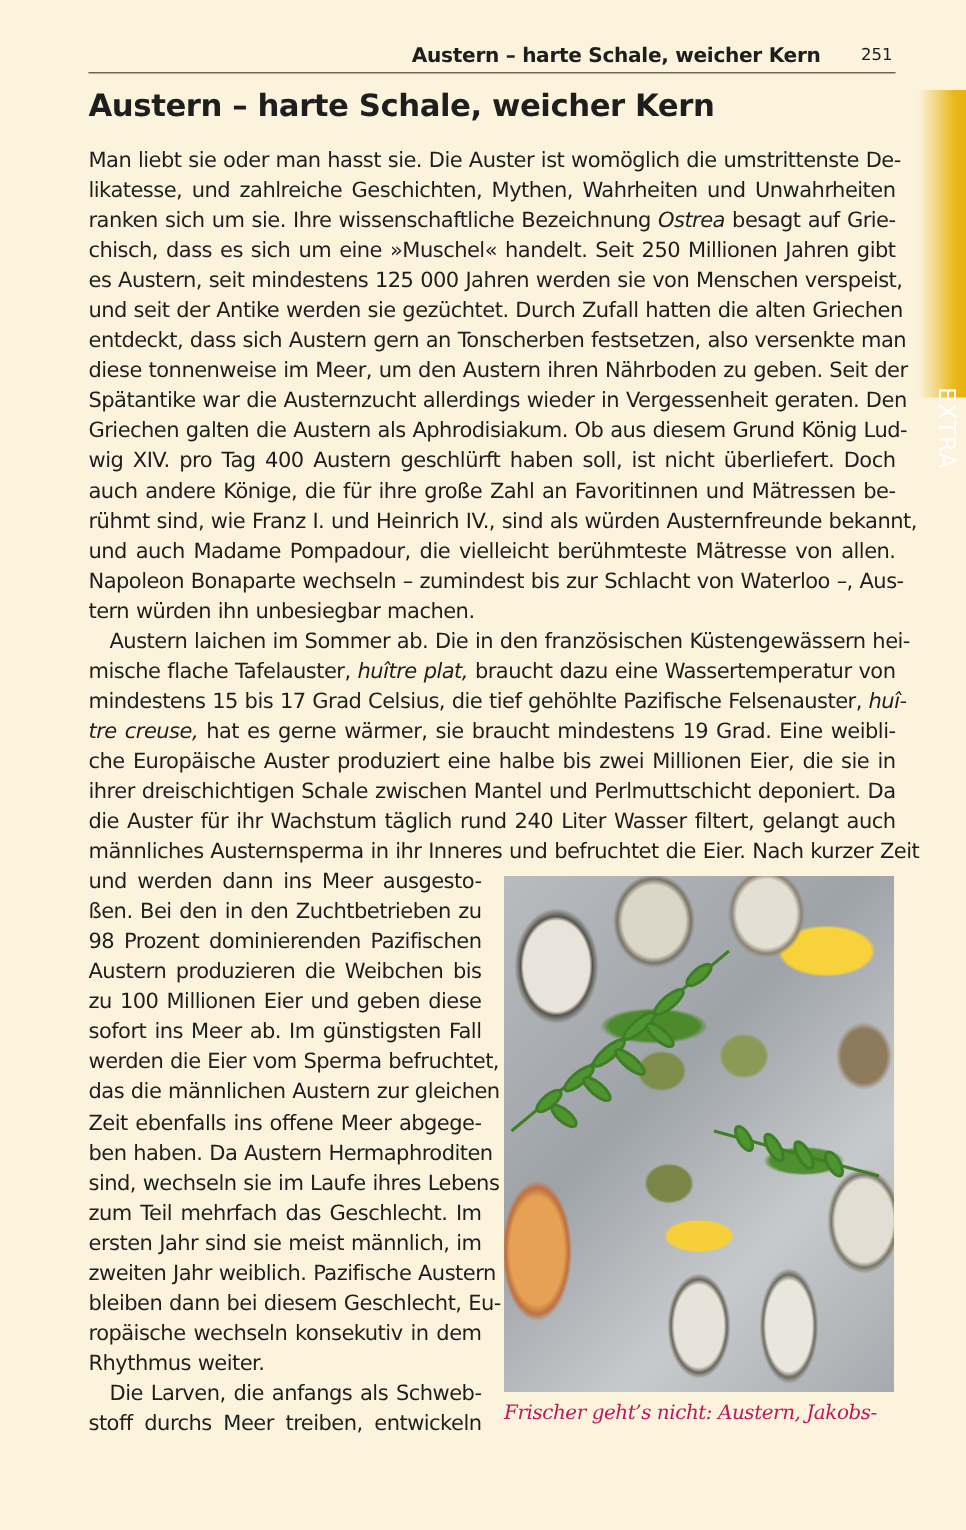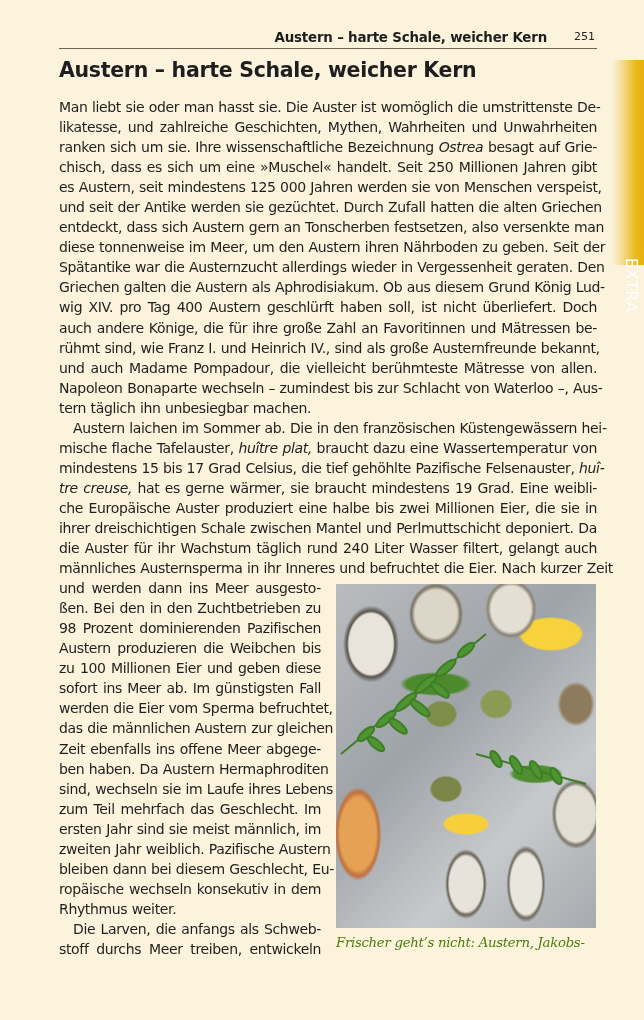--- a/index.html
+++ b/index.html
@@ -63,21 +63,21 @@
       radial-gradient(ellipse 35px 50px at 240px 230px, #e2ded3 0 55%, #7a7568 62%, rgba(0,0,0,0) 70%),
       radial-gradient(ellipse 60px 20px at 100px 100px, #4d8a2e 0 50%, rgba(0,0,0,0) 60%),
       radial-gradient(ellipse 45px 16px at 200px 190px, #4f8f31 0 50%, rgba(0,0,0,0) 60%),
       linear-gradient(135deg, #b9bcbf 0%, #9ea3a8 40%, #c7cacc 70%, #a6aaae 100%);
   }
   .figure .fern { position:absolute; }
   .caption {
     position:absolute; left:336px; top:933px; width:270px;
     font-family:"DejaVu Serif", "Liberation Serif", serif;
     font-style:italic; font-size:13.3px; line-height:20px; letter-spacing:-0.3px;
-    color:#4d7c0f;
+    color:#be185d;
   }
 </style>
 </head>
 <body>
 
 <header class="running-head">
   <span class="rh-title">Austern – harte Schale, weicher Kern</span>
   <span class="rh-page">251</span>
 </header>
 
@@ -94,24 +94,24 @@
       <span class="line">ranken sich um sie. Ihre wissenschaftliche Bezeichnung <i>Ostrea</i> besagt auf Grie-</span>
       <span class="line">chisch, dass es sich um eine »Muschel« handelt. Seit 250 Millionen Jahren gibt</span>
       <span class="line">es Austern, seit mindestens 125 000 Jahren werden sie von Menschen verspeist,</span>
       <span class="line">und seit der Antike werden sie gezüchtet. Durch Zufall hatten die alten Griechen</span>
       <span class="line">entdeckt, dass sich Austern gern an Tonscherben festsetzen, also versenkte man</span>
       <span class="line">diese tonnenweise im Meer, um den Austern ihren Nährboden zu geben. Seit der</span>
       <span class="line">Spätantike war die Austernzucht allerdings wieder in Vergessenheit geraten. Den</span>
       <span class="line">Griechen galten die Austern als Aphrodisiakum. Ob aus diesem Grund König Lud-</span>
       <span class="line">wig XIV. pro Tag 400 Austern geschlürft haben soll, ist nicht überliefert. Doch</span>
       <span class="line">auch andere Könige, die für ihre große Zahl an Favoritinnen und Mätressen be-</span>
-      <span class="line">rühmt sind, wie Franz I. und Heinrich IV., sind als große Austernfreunde bekannt,</span>
+      <span class="line">rühmt sind, wie Franz I. und Heinrich IV., sind als würden Austernfreunde bekannt,</span>
       <span class="line">und auch Madame Pompadour, die vielleicht berühmteste Mätresse von allen.</span>
       <span class="line">Napoleon Bonaparte wechseln – zumindest bis zur Schlacht von Waterloo –, Aus-</span>
-      <span class="line last">tern täglich ihn unbesiegbar machen.</span>
+      <span class="line last">tern würden ihn unbesiegbar machen.</span>
       <span class="line indent">Austern laichen im Sommer ab. Die in den französischen Küstengewässern hei-</span>
       <span class="line">mische flache Tafelauster, <i>huître plat,</i> braucht dazu eine Wassertemperatur von</span>
       <span class="line">mindestens 15 bis 17 Grad Celsius, die tief gehöhlte Pazifische Felsenauster, <i>huî-</i></span>
       <span class="line"><i>tre creuse,</i> hat es gerne wärmer, sie braucht mindestens 19 Grad. Eine weibli-</span>
       <span class="line">che Europäische Auster produziert eine halbe bis zwei Millionen Eier, die sie in</span>
       <span class="line">ihrer dreischichtigen Schale zwischen Mantel und Perlmuttschicht deponiert. Da</span>
       <span class="line">die Auster für ihr Wachstum täglich rund 240 Liter Wasser filtert, gelangt auch</span>
       <span class="line">männliches Austernsperma in ihr Inneres und befruchtet die Eier. Nach kurzer Zeit</span>
     </div>
   <div id="narrow-lines" class="narrow">

